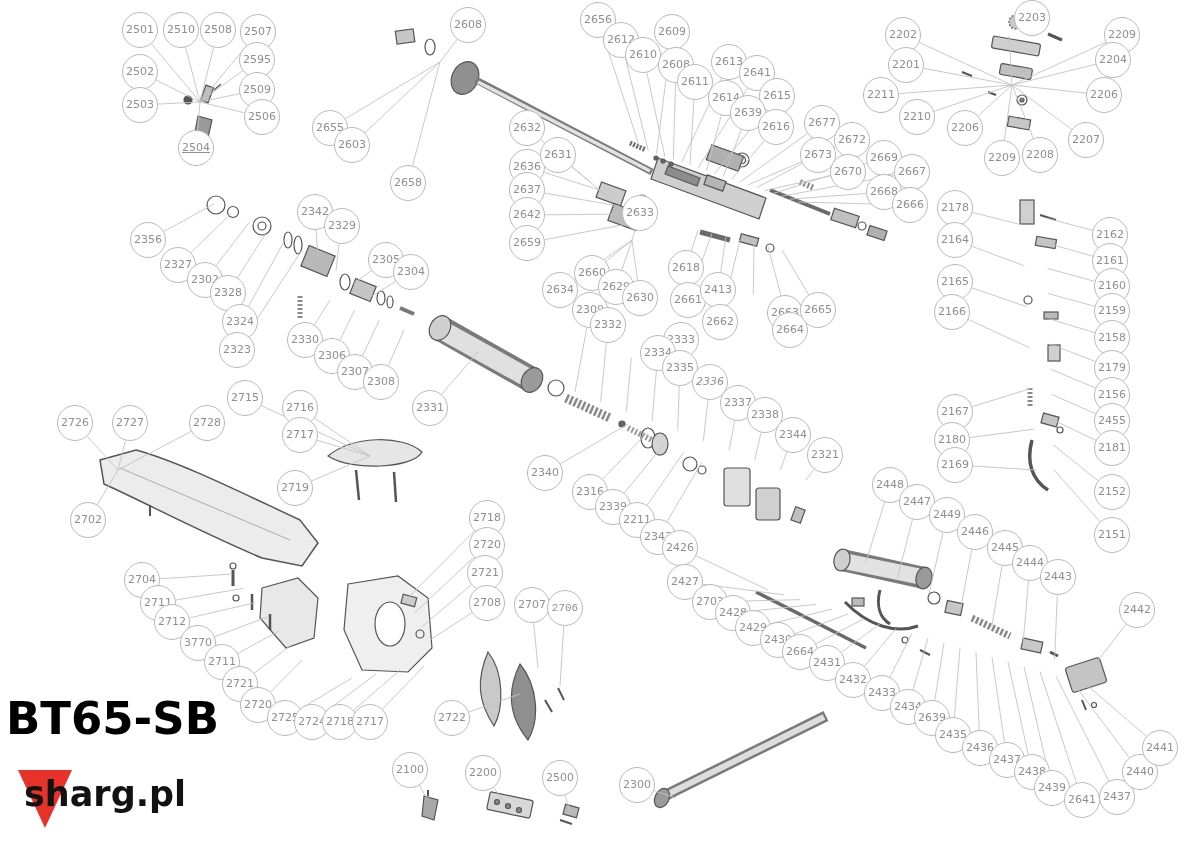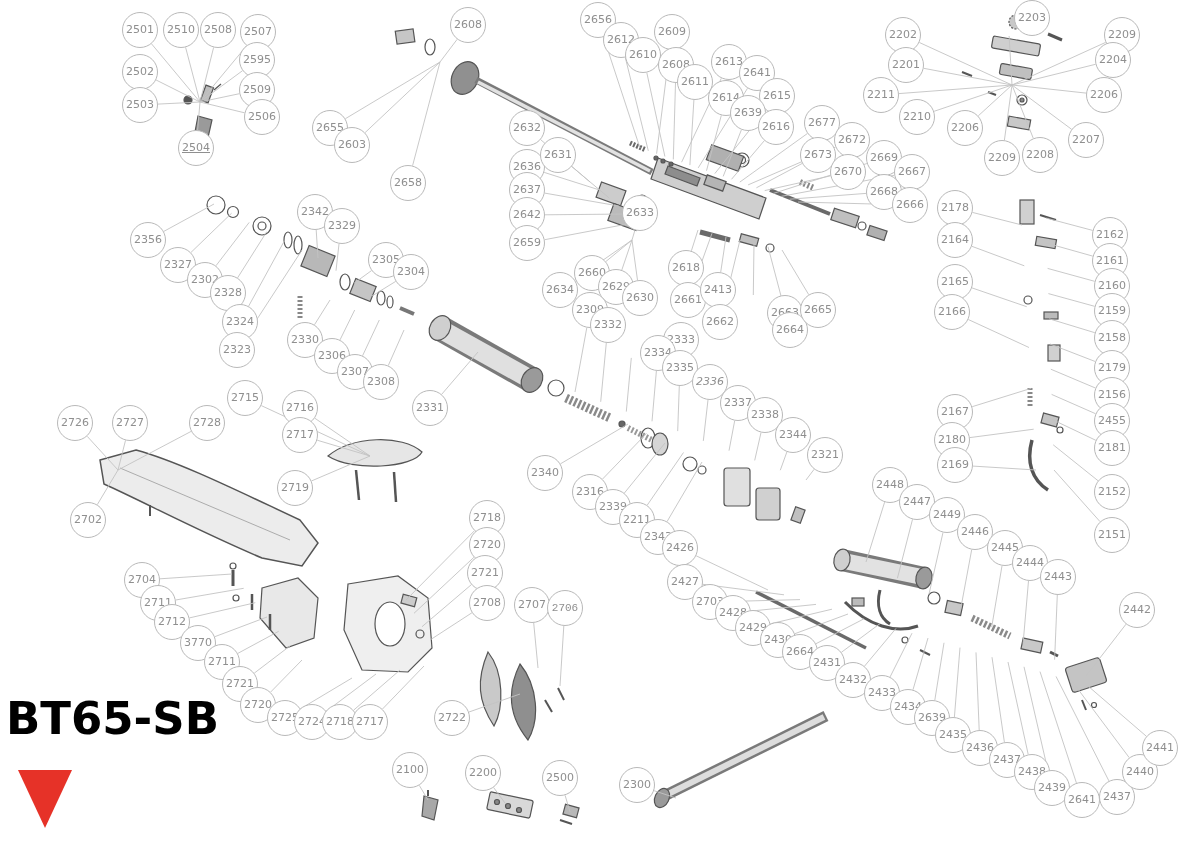--- a/index.html
+++ b/index.html
@@ -561,13 +561,14 @@
     <div class="callout" style="left: 987px; top: 530px;">2445</div>
     <div class="callout" style="left: 1012px; top: 545px;">2444</div>
     <div class="callout" style="left: 1040px; top: 559px;">2443</div>
     <div class="callout" style="left: 1119px; top: 592px;">2442</div>
   </div>
 
 <div id="model-title">BT65-SB</div>
 
 <div id="watermark">
   <span id="wm-triangle"></span>
+  <span id="wm-text">sharg.pl</span>
 </div>
 
 </body></html>

